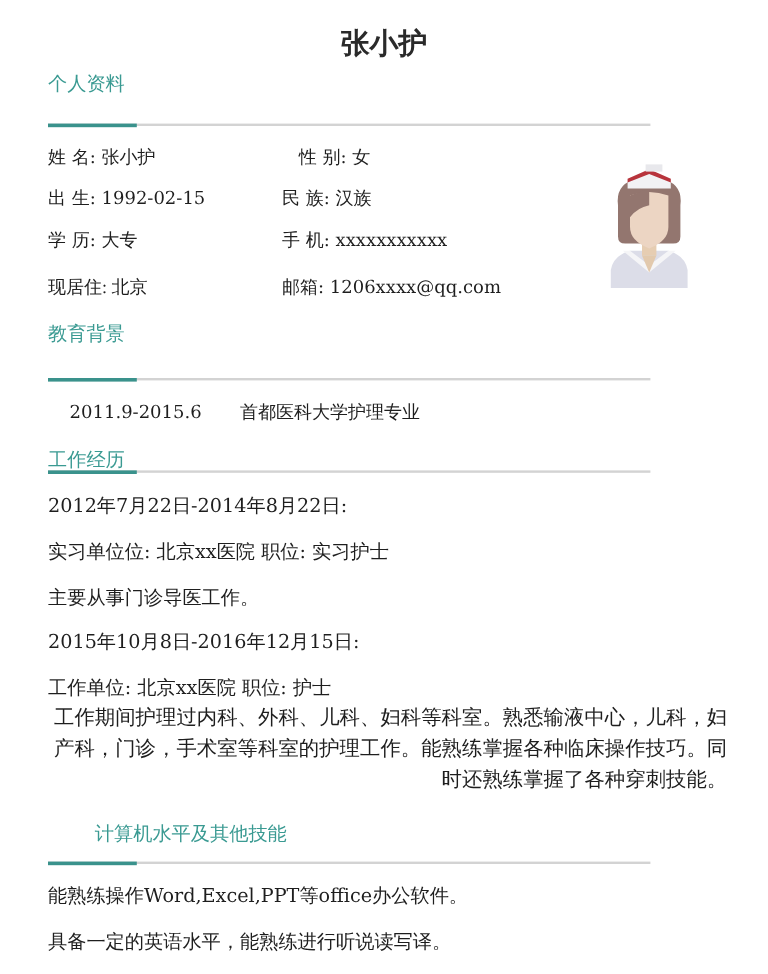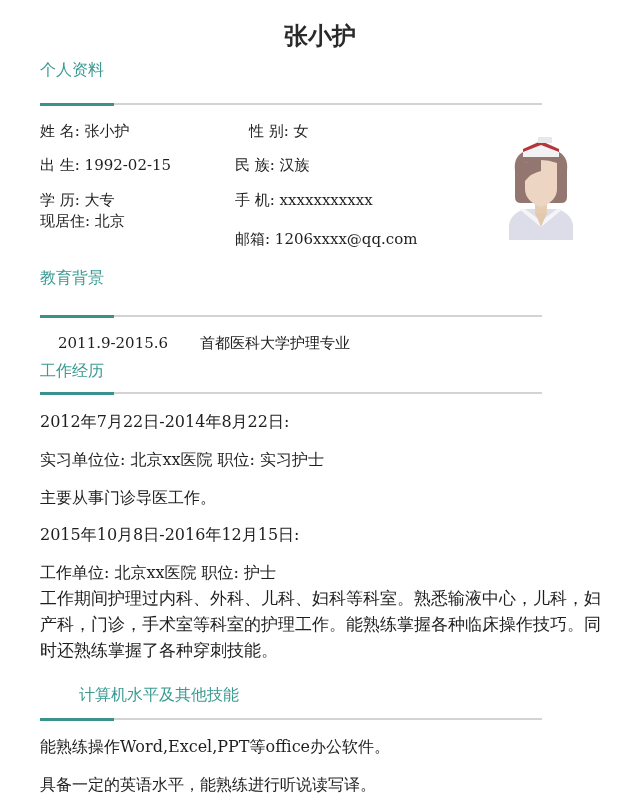--- a/index.html
+++ b/index.html
@@ -42,21 +42,21 @@
   <span>汉族</span>
 </div>
 <div class="row" style="left:40px; top:191px;">
   <span>学 历:</span>
   <span>大专</span>
 </div>
 <div class="row" style="left:235px; top:191px;">
   <span>手 机:</span>
   <span>xxxxxxxxxxx</span>
 </div>
-<div class="row" style="left:40px; top:212px;">
+<div class="row" style="left:40px; top:230px;font-family:Liberation Serif, serif;">
   <span>现居住:</span>
   <span>北京</span>
 </div>
 <div class="row" style="left:235px; top:230px;">
   <span>邮箱:</span>
   <span>1206xxxx@qq.com</span>
 </div>
 
 <div class="avatar">
   <svg width="72" height="105" viewBox="0 0 72 105">
@@ -75,30 +75,30 @@
 
 <div class="sec-title" style="top:268px;">教育背景</div>
 <div class="divider" style="top:315px;">
     <div class="accent"></div>
   </div>
 <div class="row" style="left:58px; top:334px;">
   <span>2011.9-2015.6</span>
 </div>
 <div class="row" style="left:200px; top:334px;">首都医科大学护理专业</div>
 
-<div class="sec-title" style="top:361px;font-family:Liberation Serif, serif;">工作经历</div>
+<div class="sec-title" style="top:373px;font-family:Liberation Serif, serif;">工作经历</div>
 <div class="divider" style="top:392px;">
     <div class="accent"></div>
   </div>
 
 <div class="row" style="left:40px; top:412px; font-size:16px;">2012年7月22日-2014年8月22日:</div>
 <div class="row" style="left:40px; top:450px; font-size:16px;">实习单位位: 北京xx医院  职位: 实习护士</div>
 <div class="row" style="left:40px; top:488px; font-size:16px;font-family:Liberation Mono, monospace;">主要从事门诊导医工作。</div>
 <div class="row" style="left:40px; top:525px; font-size:16px;">2015年10月8日-2016年12月15日:</div>
 <div class="row" style="left:40px; top:563px; font-size:16px;">工作单位: 北京xx医院  职位: 护士</div>
-<div class="para" style="top:585px; width:566px; font-size:17px;">工作期间护理过内科、外科、儿科、妇科等科室。熟悉输液中心，儿科，妇产科，门诊，手术室等科室的护理工作。能熟练掌握各种临床操作技巧。同时还熟练掌握了各种穿刺技能。</div>
+<div class="para" style="top:585px; width:566px; font-size:17px;text-align:right;">工作期间护理过内科、外科、儿科、妇科等科室。熟悉输液中心，儿科，妇产科，门诊，手术室等科室的护理工作。能熟练掌握各种临床操作技巧。同时还熟练掌握了各种穿刺技能。</div>
 
 <div class="sec-title" style="top:685px;margin-left:39px;">计算机水平及其他技能</div>
 <div class="divider" style="top:718px;">
     <div class="accent"></div>
   </div>
 <div class="row" style="left:40px; top:737px; font-size:16px;">能熟练操作Word,Excel,PPT等office办公软件。</div>
 <div class="row" style="left:40px; top:775px; font-size:16px;">具备一定的英语水平，能熟练进行听说读写译。</div>
 
 </body></html>

